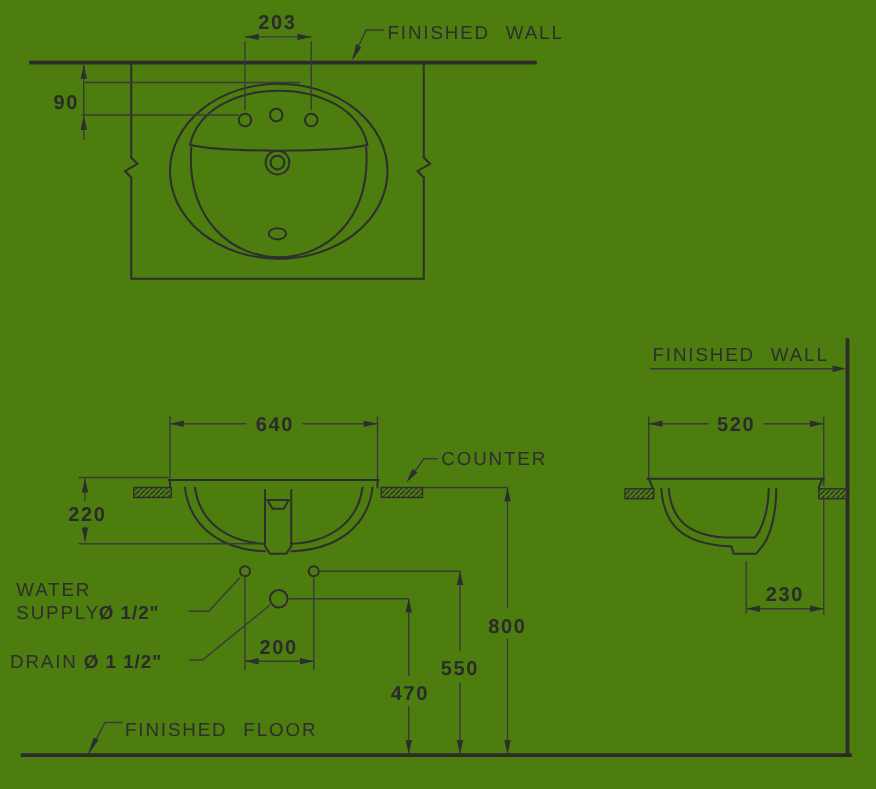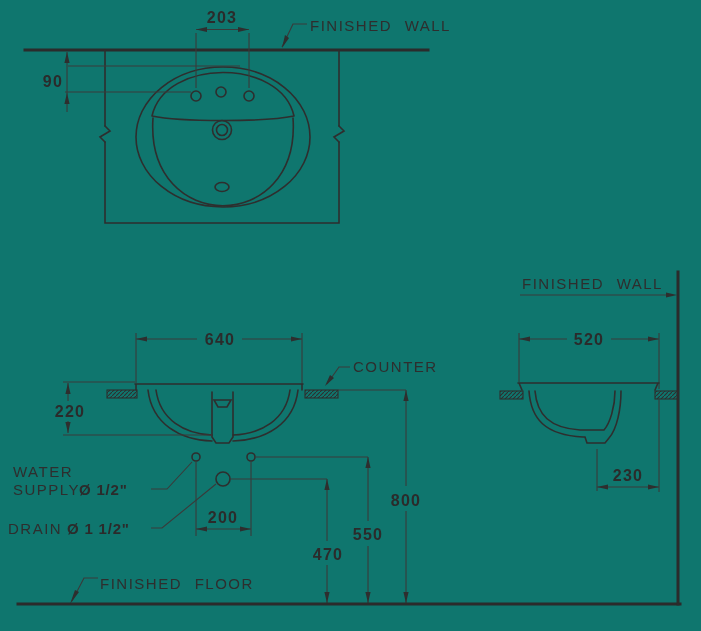--- a/index.html
+++ b/index.html
@@ -1,16 +1,16 @@
 <!DOCTYPE html>
 <html><head>
 <meta charset="utf-8">
 <style>
   html,body { margin:0; padding:0; background:#ffffff; }
-  .canvas { position:relative; width:701px; height:631px; background:#0f766e; overflow:hidden; }
+  .canvas { position:relative; width:701px; height:631px; background:#4d7c0f; overflow:hidden; }
   svg { display:block; }
   svg path, svg line, svg ellipse, svg circle, svg polyline { fill:none; }
   .thick  { stroke:#2b2b2b; stroke-width:3;   stroke-linecap:square; }
   .line   { stroke:#2e2e2e; stroke-width:1.6; stroke-linecap:round; }
   .thin   { stroke:#3a3a3a; stroke-width:1.1; stroke-linecap:butt; }
   .arrow  { fill:#2e2e2e; stroke:none; }
   .hrect  { stroke:#2e2e2e; stroke-width:1.1; }
   text { user-select:none; }
   .lbl { font-family:"Liberation Sans", sans-serif; font-size:15px; fill:#2e2e2e;
          letter-spacing:1.5px; word-spacing:7px; }

